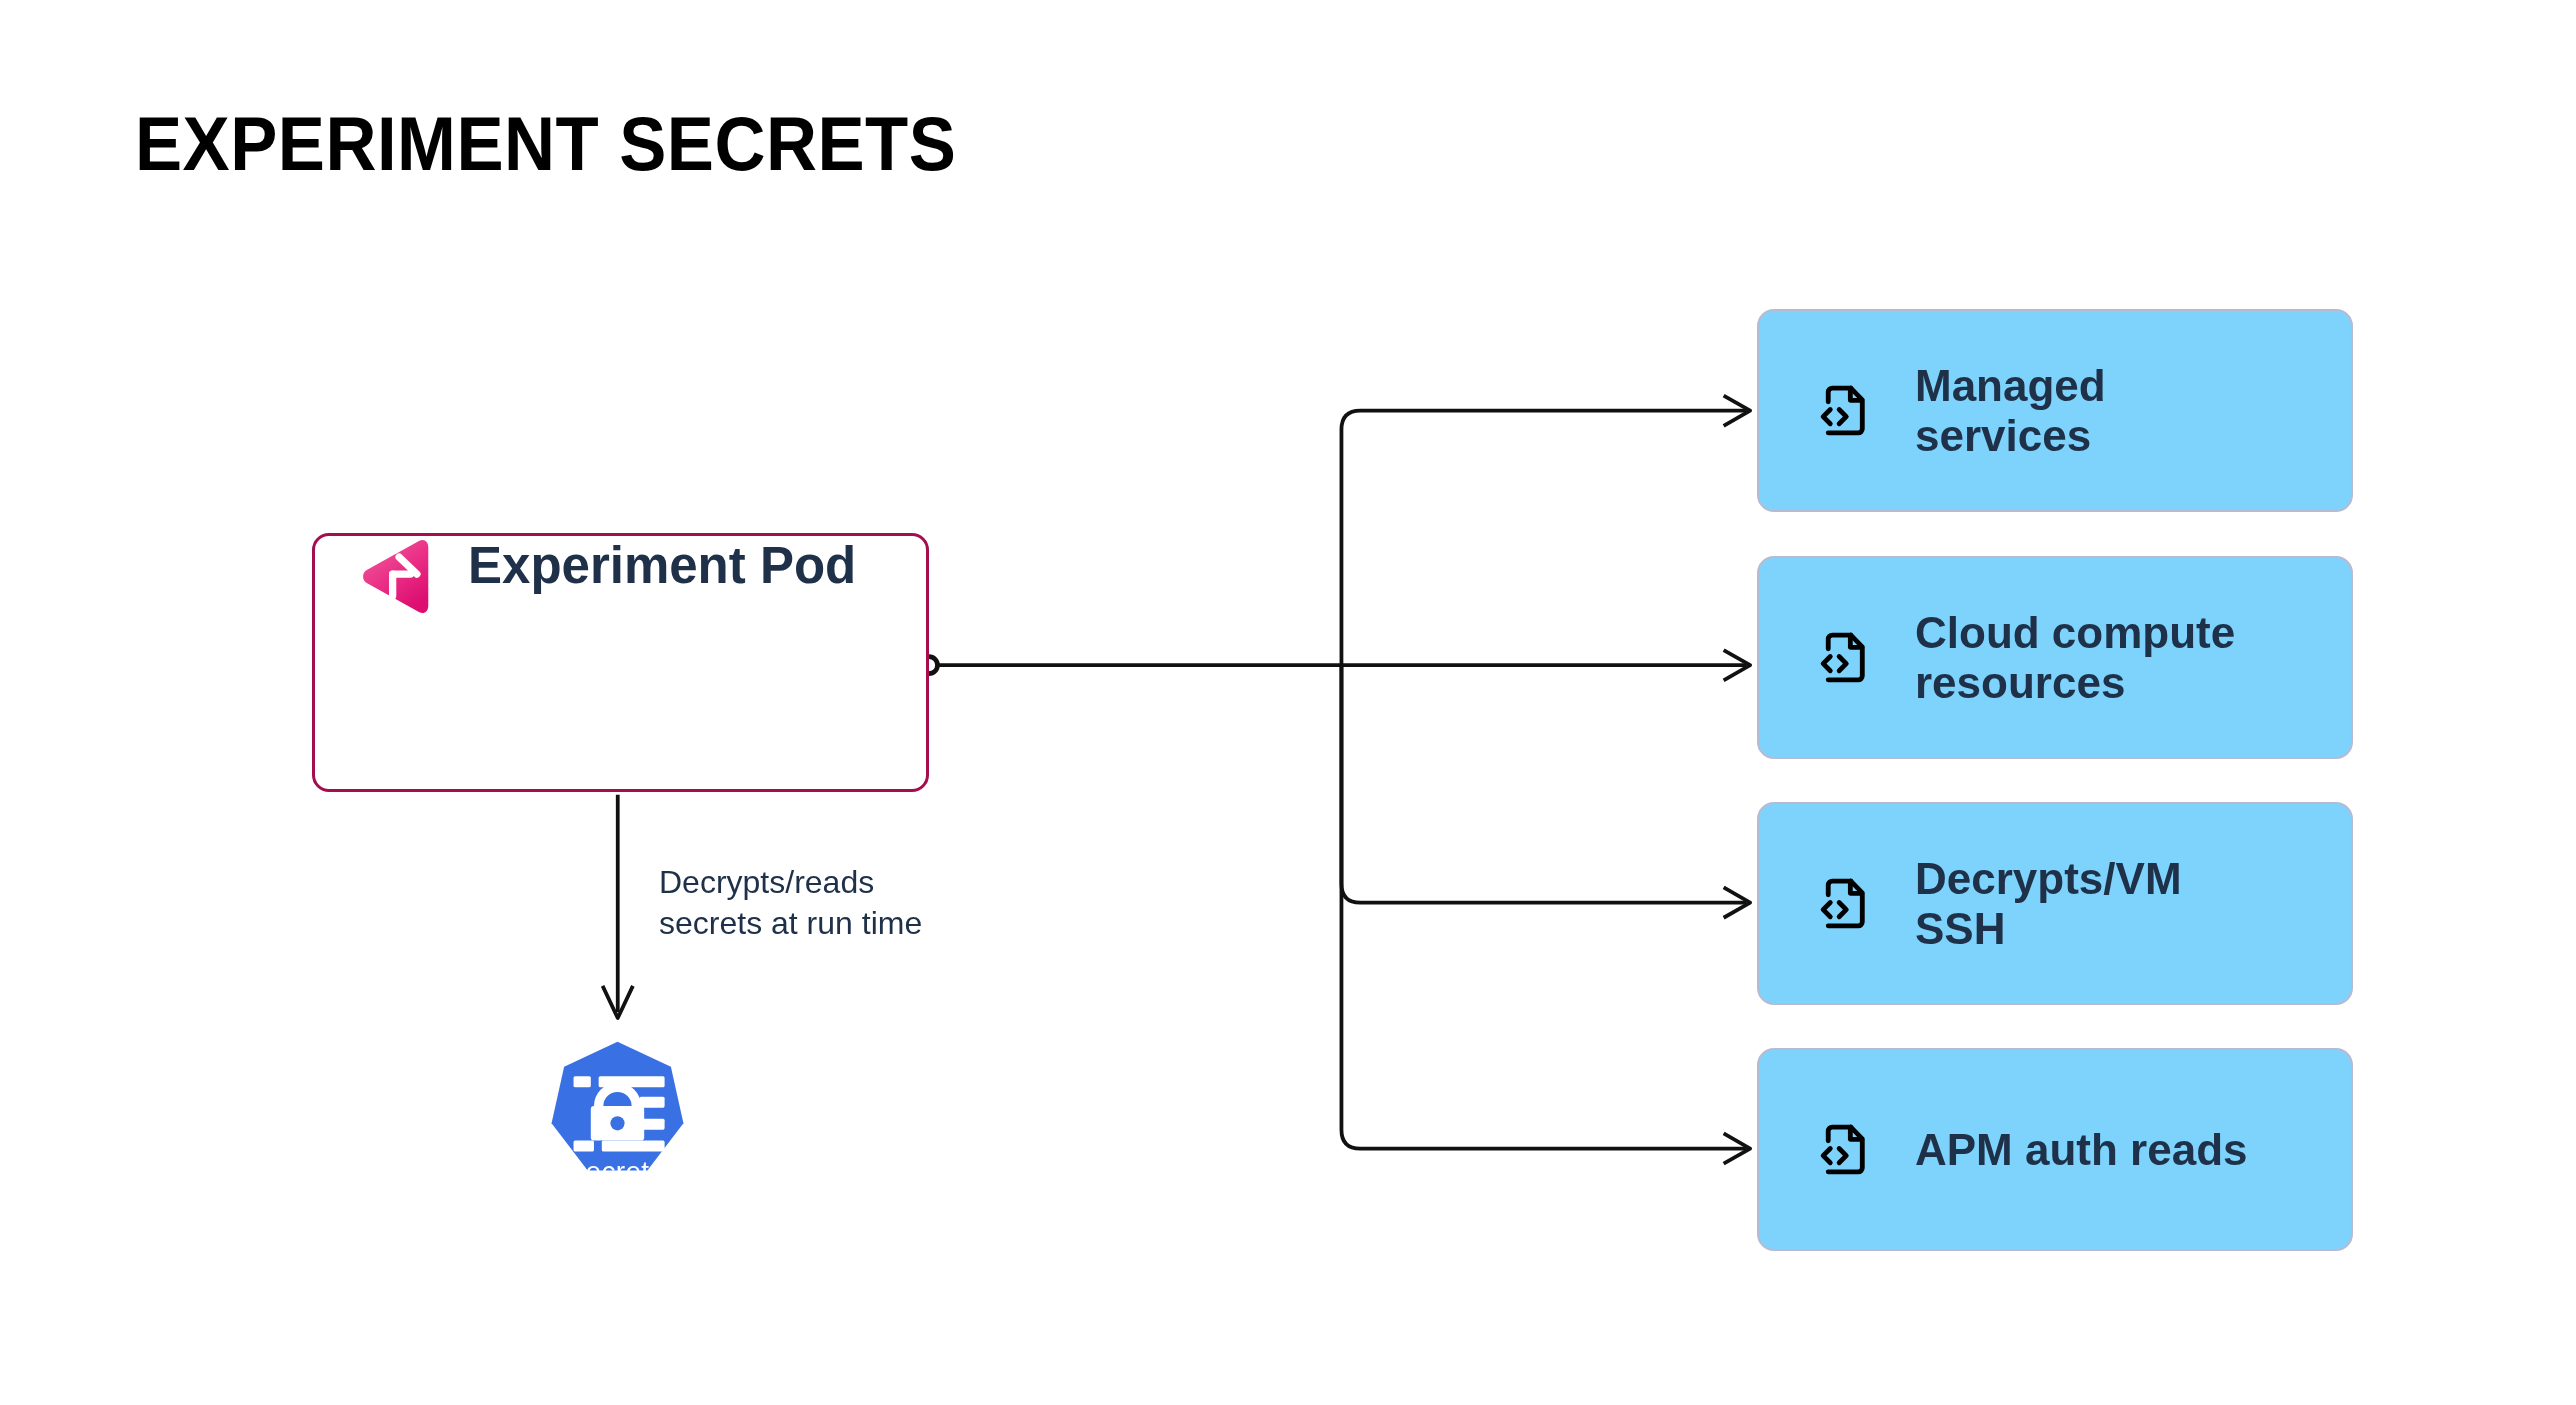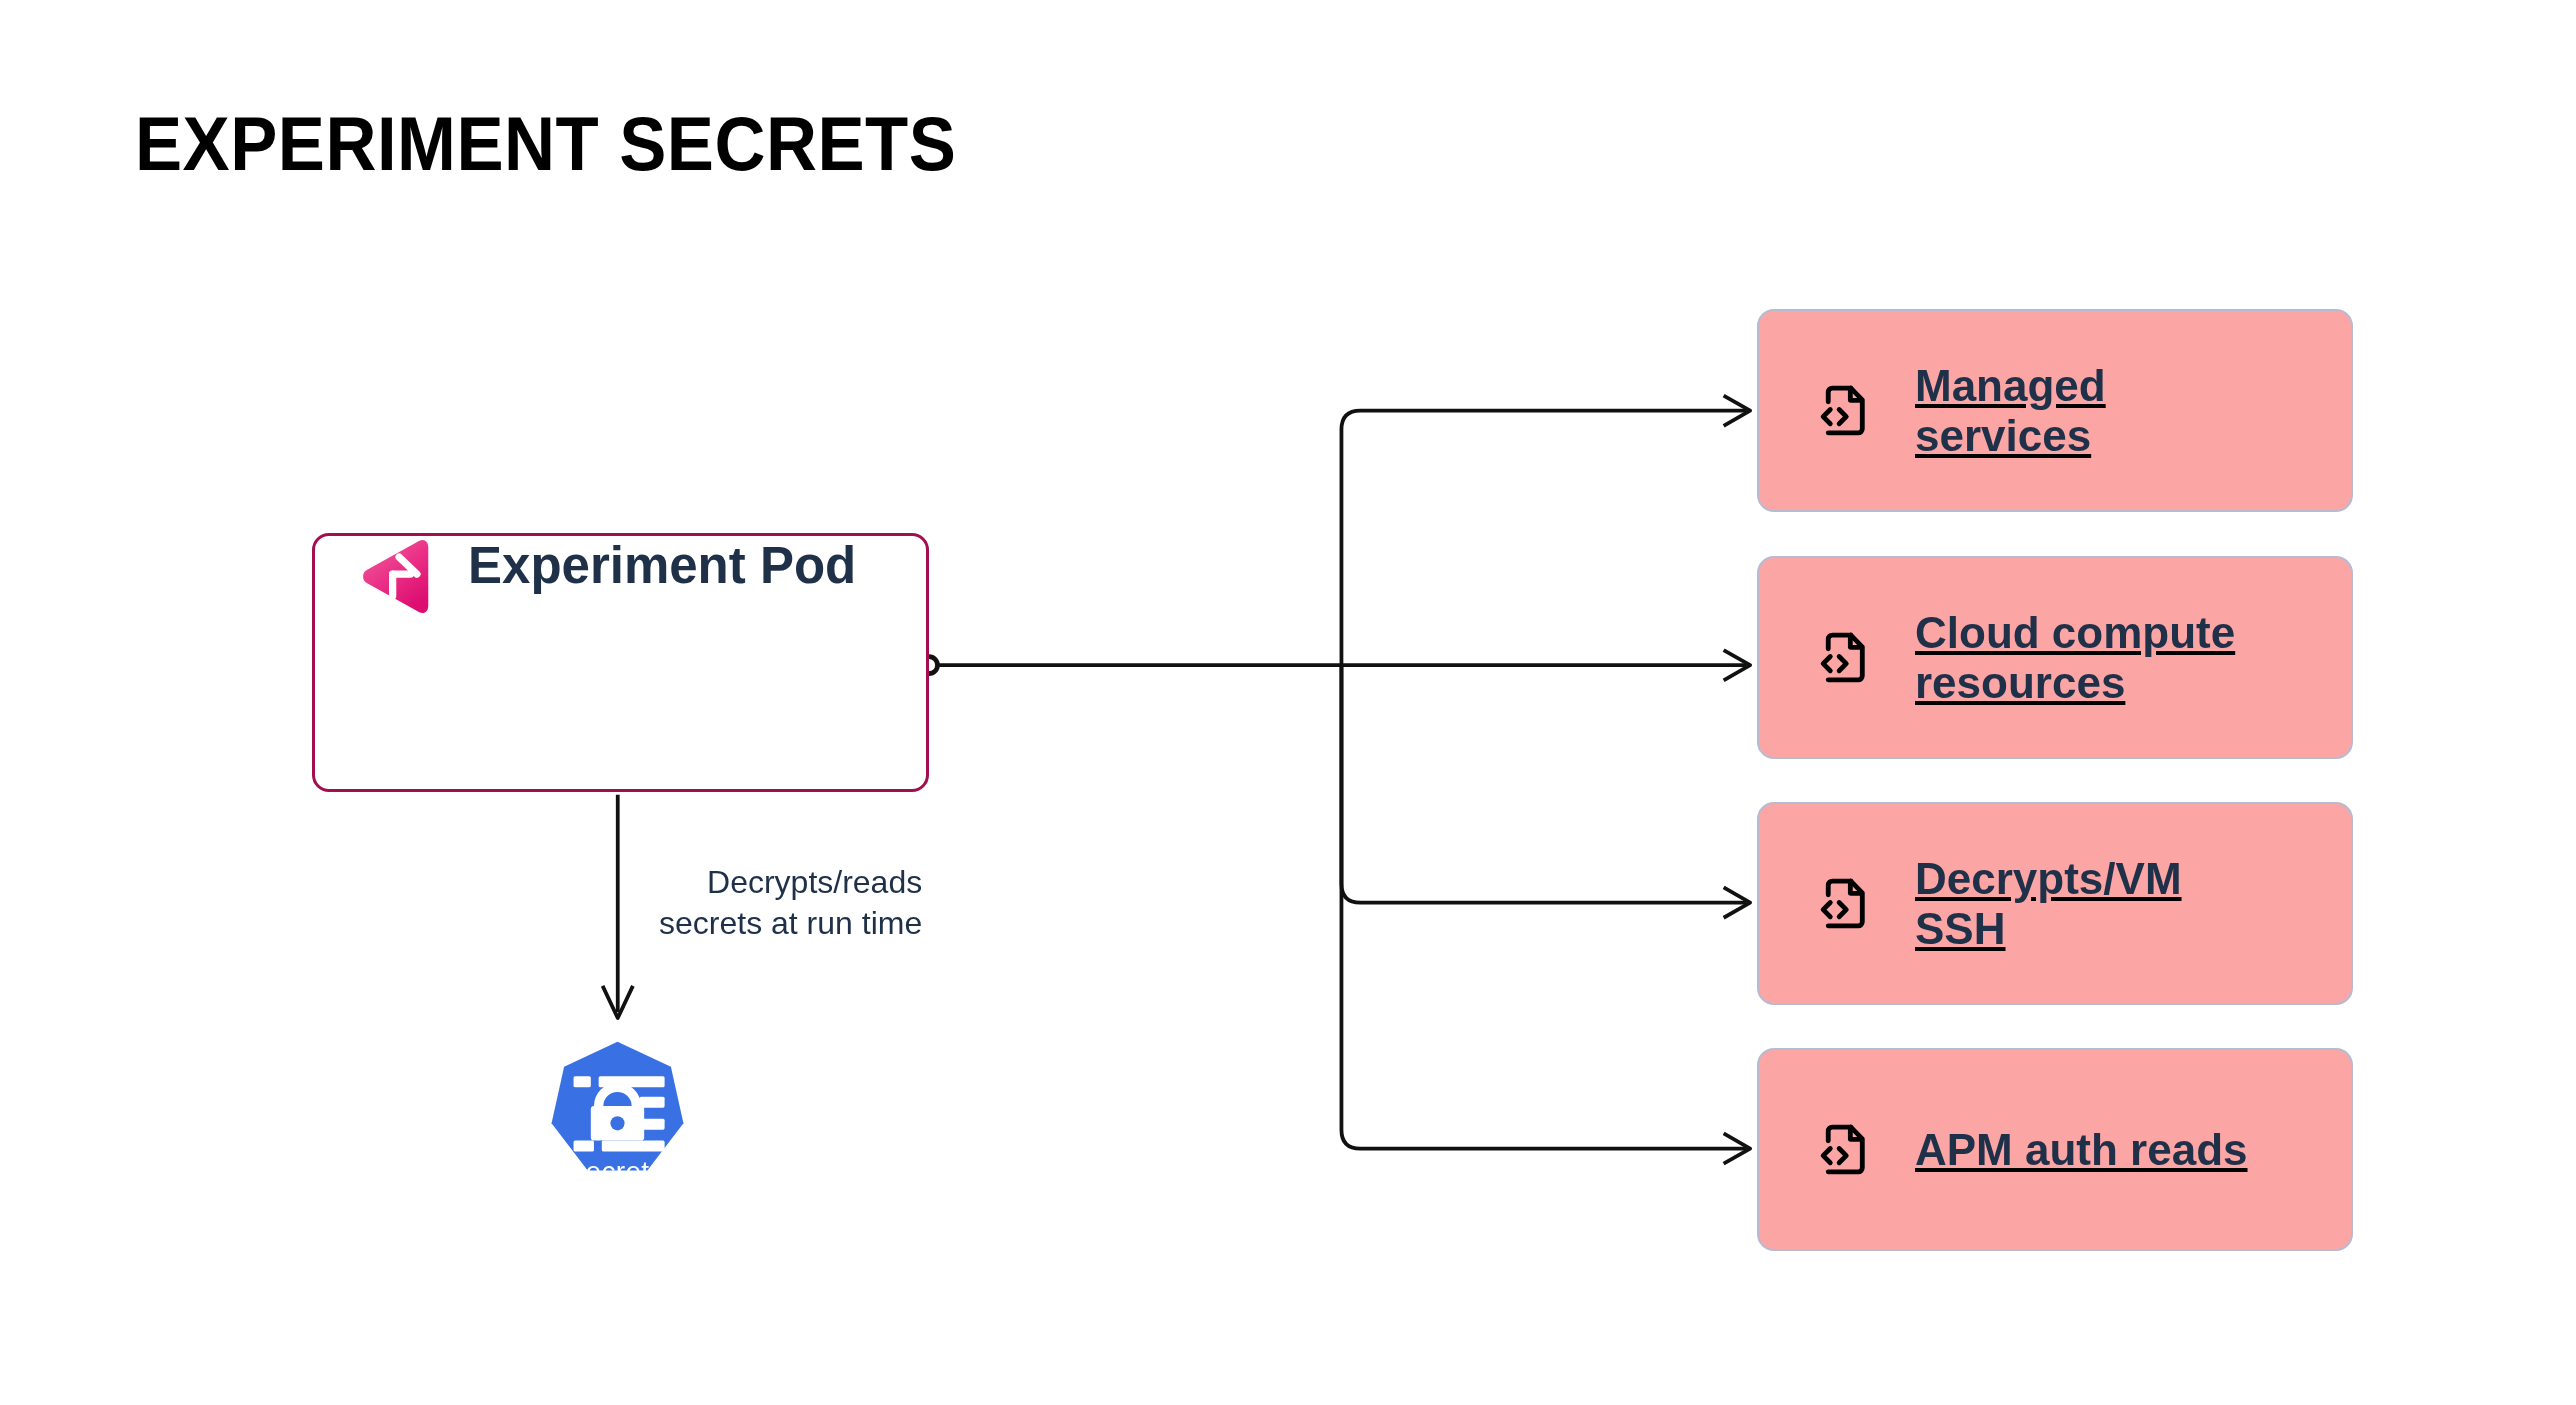--- a/index.html
+++ b/index.html
@@ -64,25 +64,24 @@
   }
 
   
   .card {
     position: absolute;
     left: 1757px;
     width: 596px;
     box-sizing: border-box;
     border: 2.8px solid #B7BBD2;
     border-radius: 17px;
-    background: #fca5a5;
+    background: #7dd3fc;
     display: flex;
     align-items: center;
     padding: 0 36px 0 55px;
-    text-decoration: underline;
   }
   .card-icon {
     width: 61px;
     height: 61px;
     flex: 0 0 auto;
     margin-right: 40px;
   }
   .card-label {
     font-size: 44px;
     font-weight: bold;
@@ -115,21 +114,20 @@
 
   
   .edge-label {
     position: absolute;
     left: 659px;
     top: 862px;
     font-size: 32px;
     color: #1F3049;
     line-height: 1.28;
     white-space: pre-line;
-    text-align: right;
   }
 
   .connectors {
     position: absolute;
     left: 0;
     top: 0;
     width: 2576px;
     height: 1406px;
     pointer-events: none;
   }

